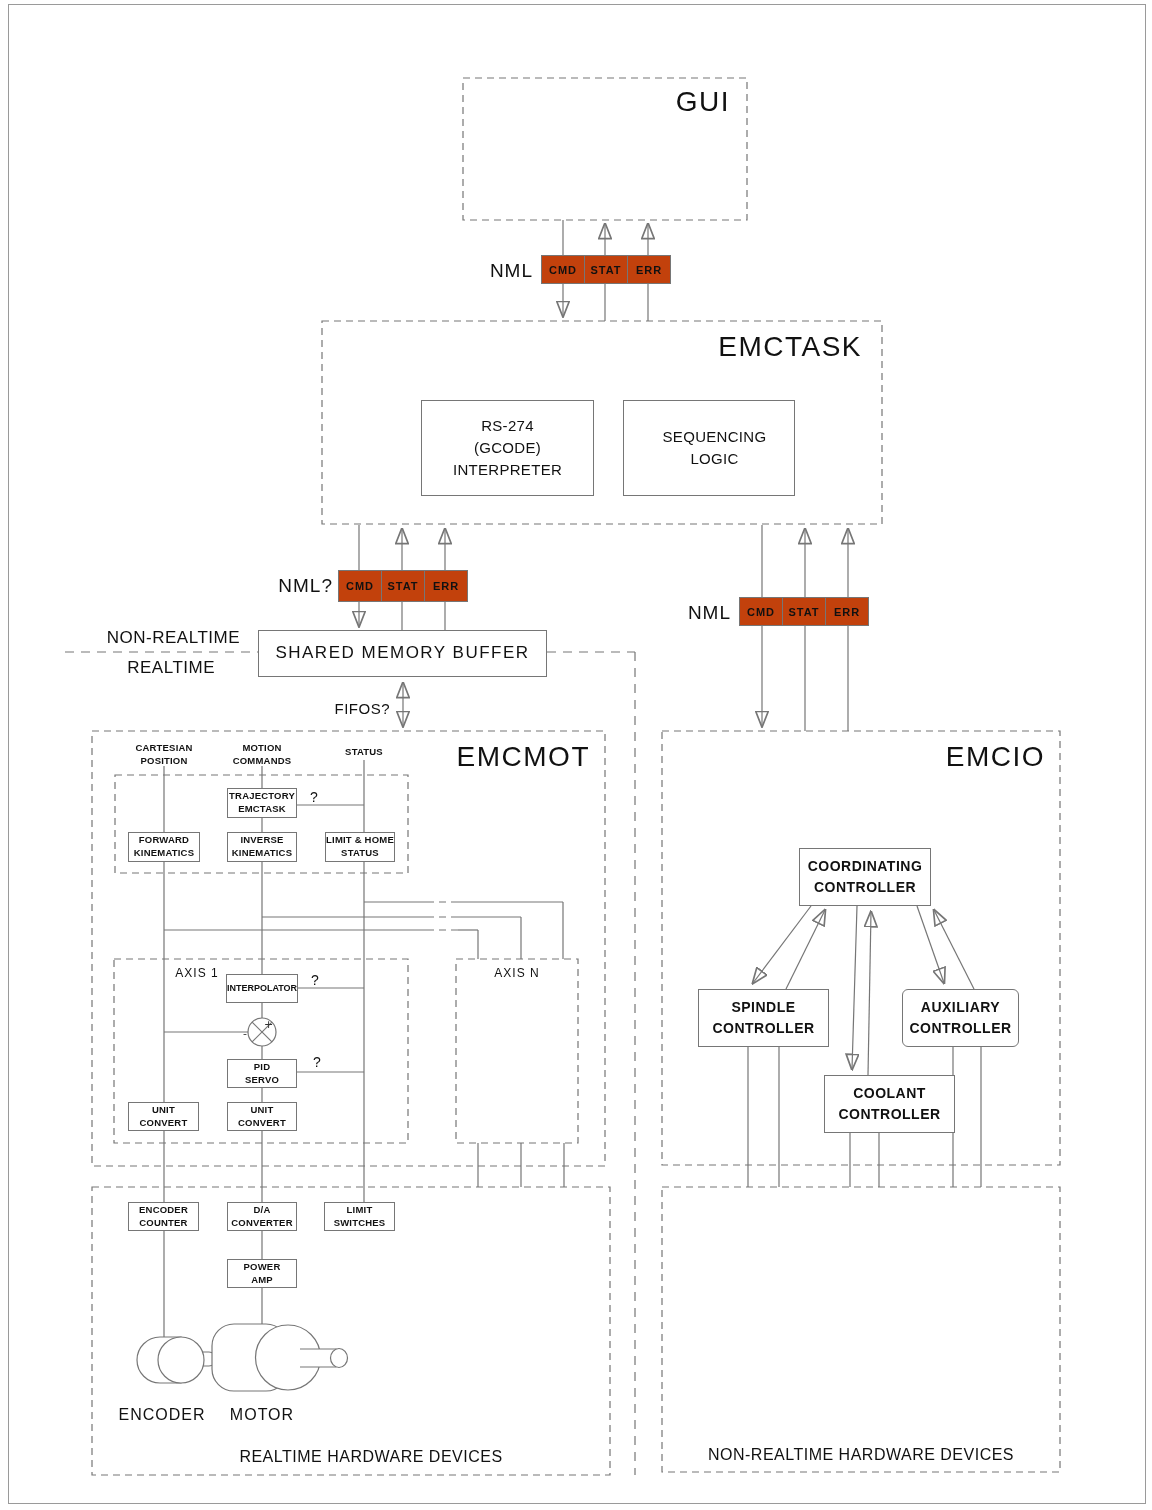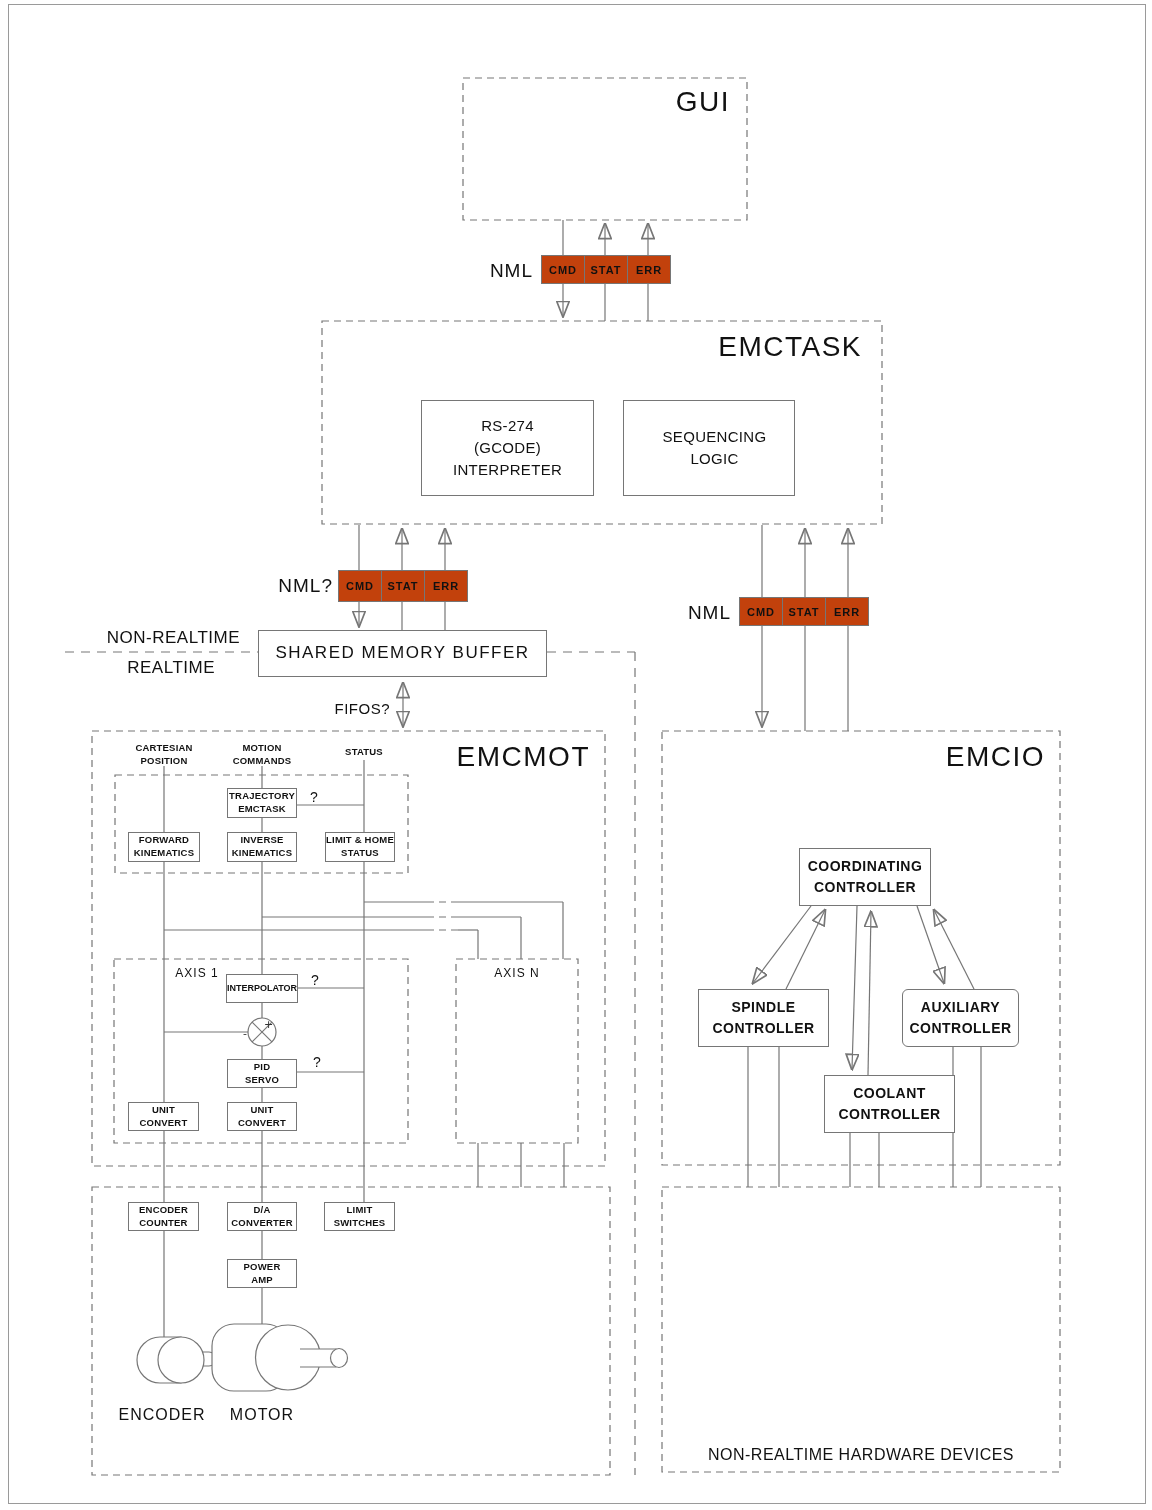--- a/index.html
+++ b/index.html
@@ -251,20 +251,21 @@
   <div class="db" style="left:128px;top:1202px;width:71px;height:29px;">ENCODER
 COUNTER</div>
   <div class="db" style="left:227px;top:1202px;width:70px;height:29px;">D/A
 CONVERTER</div>
   <div class="db" style="left:324px;top:1202px;width:71px;height:29px;">LIMIT
 SWITCHES</div>
   <div class="db" style="left:227px;top:1259px;width:70px;height:29px;">POWER
 AMP</div>
   <div class="lbl devlbl" style="left:112px;top:1406px;width:100px;">ENCODER</div>
   <div class="lbl devlbl" style="left:212px;top:1406px;width:100px;">MOTOR</div>
+  <div class="lbl hwttl" style="left:171px;top:1448px;width:400px;">REALTIME HARDWARE DEVICES</div>
 
   <div class="lbl title" style="left:900px;top:741px;width:145px;">EMCIO</div>
   <div class="db md" style="left:799px;top:848px;width:132px;height:58px;">COORDINATING
 CONTROLLER</div>
   <div class="db md" style="left:698px;top:989px;width:131px;height:58px;">SPINDLE
 CONTROLLER</div>
   <div class="db md" style="left:902px;top:989px;width:117px;height:58px;border-radius:6px;">AUXILIARY
 CONTROLLER</div>
   <div class="db md" style="left:800px;top:1075px;width:131px;height:58px;margin-left:24px;">COOLANT
 CONTROLLER</div>

